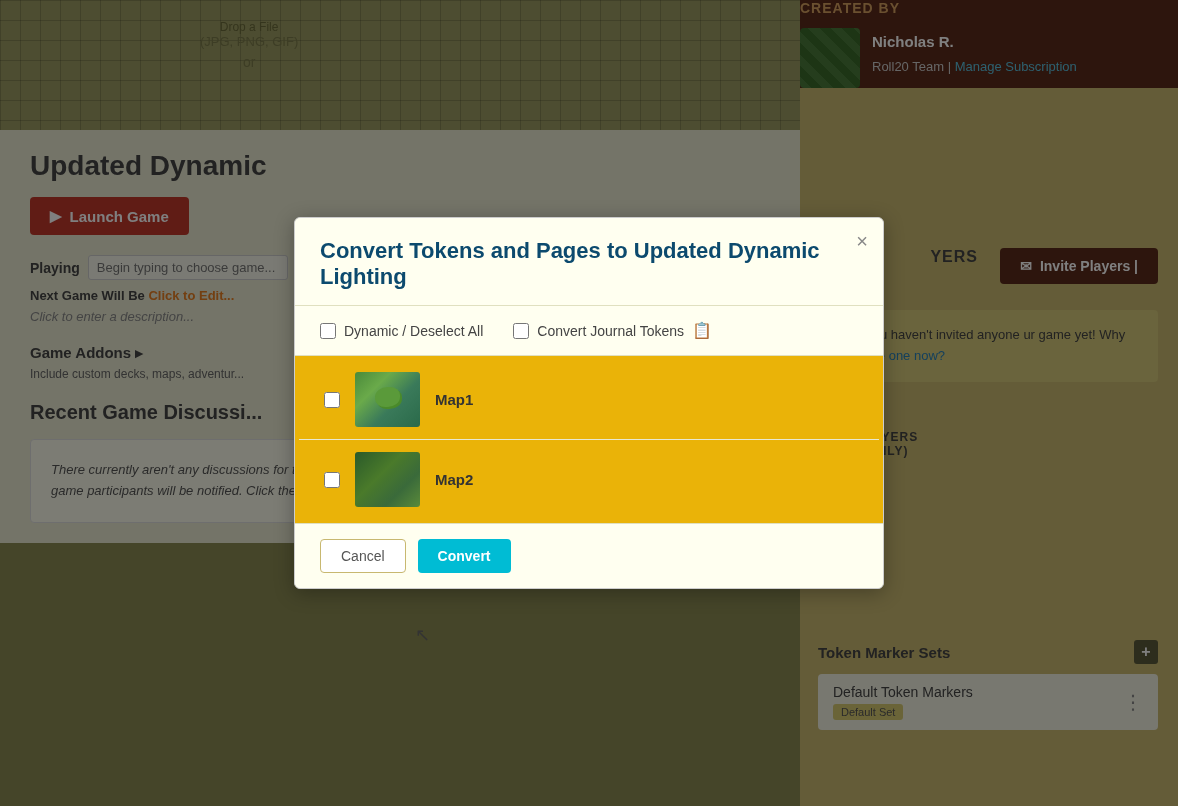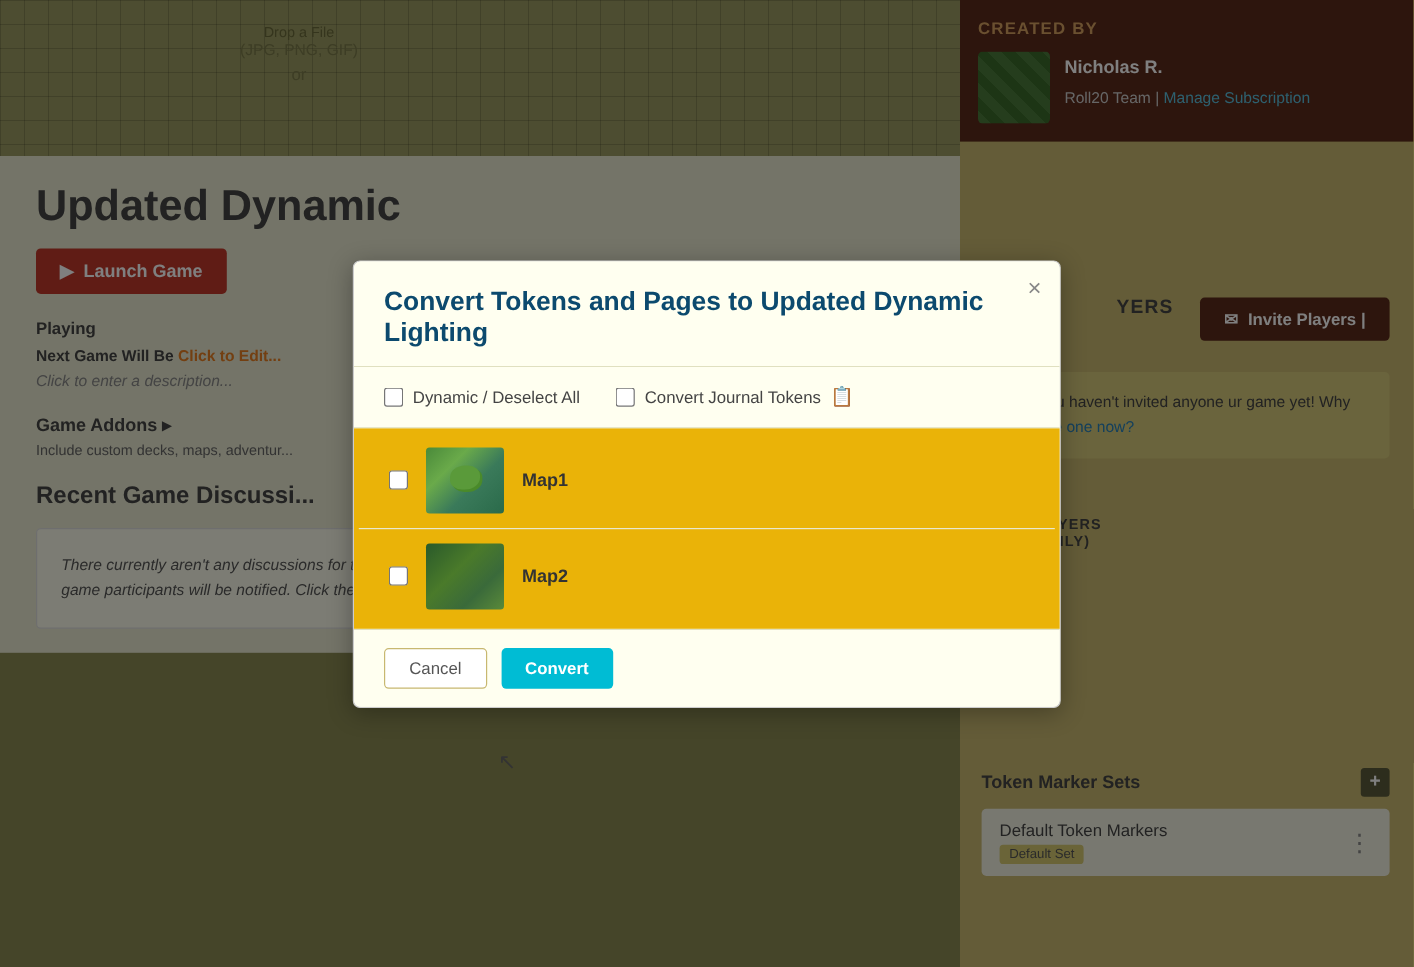--- a/index.html
+++ b/index.html
@@ -57,21 +57,21 @@
 
     .left-content {
       position: absolute;
       top: 130px; left: 0;
       width: 800px;
       padding: 20px 30px;
       background: #e8e8d0;
     }
 
     .updated-dynamic-title {
-      font-size: 36px;
+      font-size: 28px;
       font-weight: bold;
       color: #444;
       margin-bottom: 15px;
     }
 
     .launch-game-btn {
       display: inline-flex;
       align-items: center;
       gap: 8px;
       background: #c0392b;
@@ -166,21 +166,20 @@
     .right-panel {
       position: absolute;
       top: 0; right: 0;
       width: 378px;
       height: 100%;
       background: #c8b870;
     }
 
     .created-by-box {
       background: #5a2a1a;
-      padding: 15px;
       color: white;
     }
 
     .created-by-title {
       font-size: 14px;
       font-weight: bold;
       color: #d4a060;
       letter-spacing: 1px;
       margin-bottom: 12px;
     }
@@ -525,20 +524,21 @@
   <div class="left-content">
     <div class="updated-dynamic-title">Updated Dynamic</div>
 
     <button class="launch-game-btn">
       <span>▶</span>
       <span>Launch Game</span>
     </button>
 
     <div class="playing-row">
       <span class="playing-label">Playing</span>
+      <input class="playing-input" type="text" placeholder="Begin typing to choose game..." style="">
     </div>
 
     <div class="next-game-row">
       <span>Next Game Will Be</span>
       <span class="click-edit">Click to Edit...</span>
     </div>
 
     <div class="description-text">Click to enter a description...</div>
 
     <div class="game-addons">Game Addons ▸</div>

